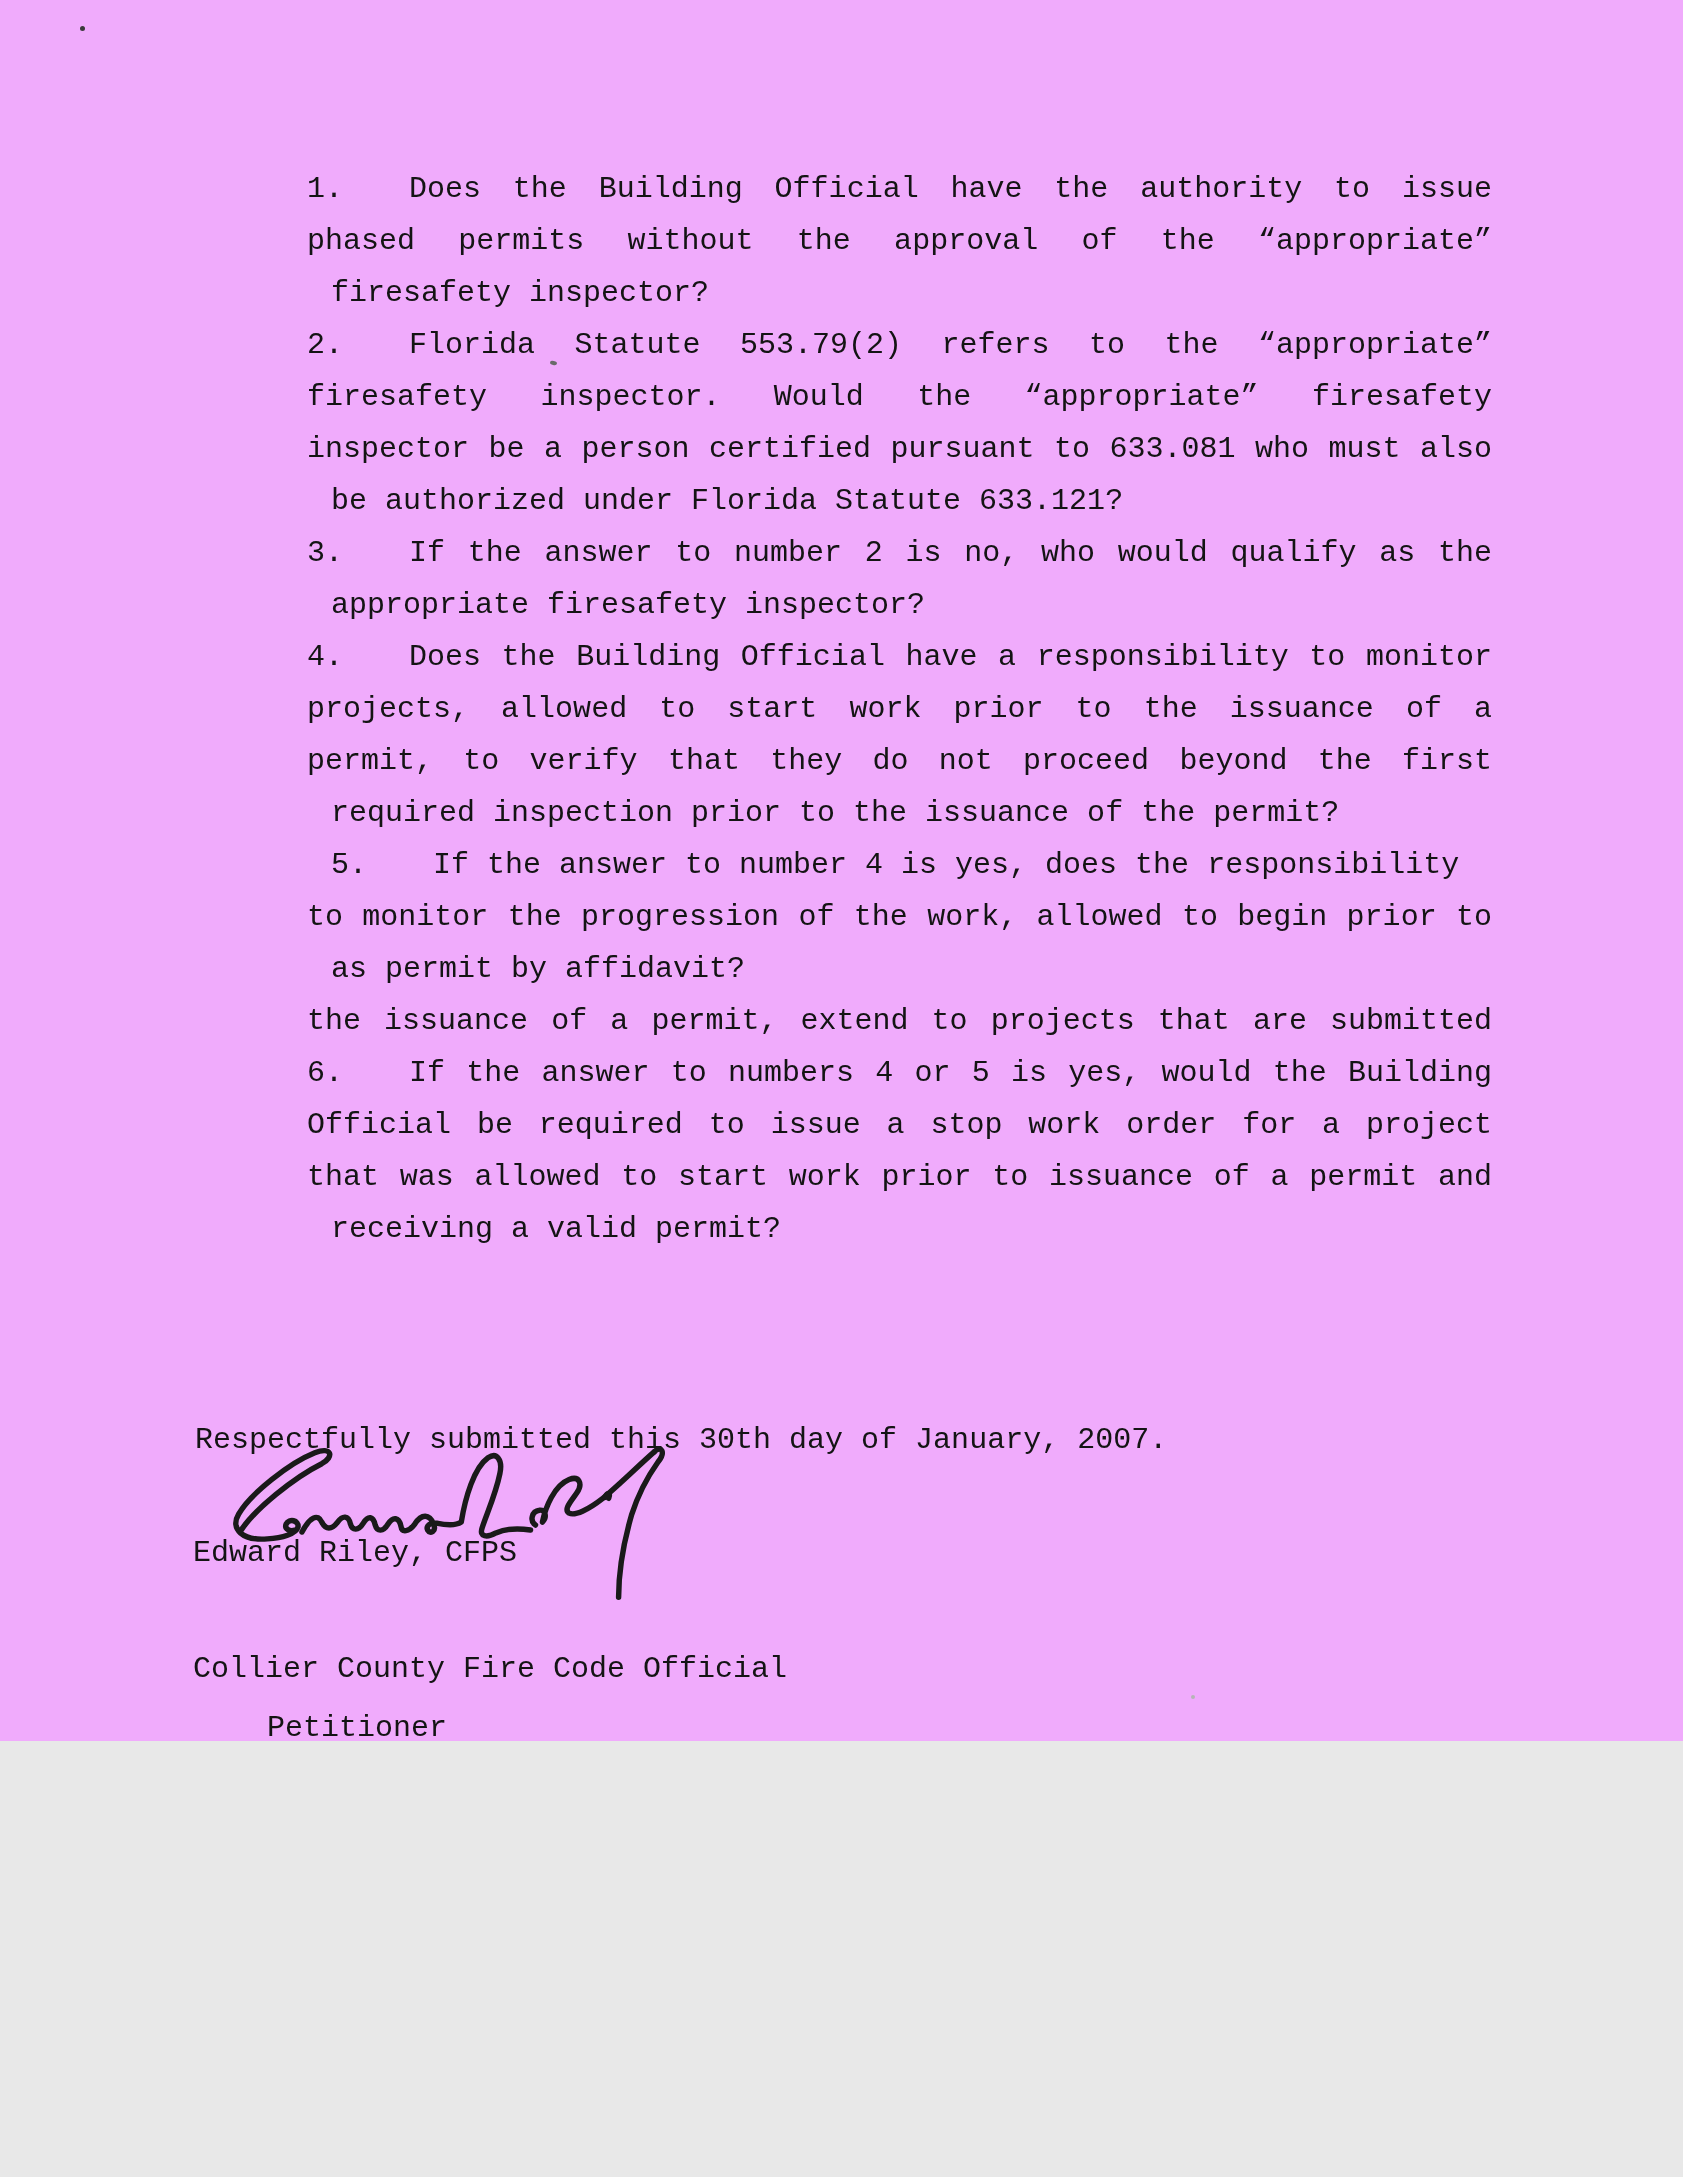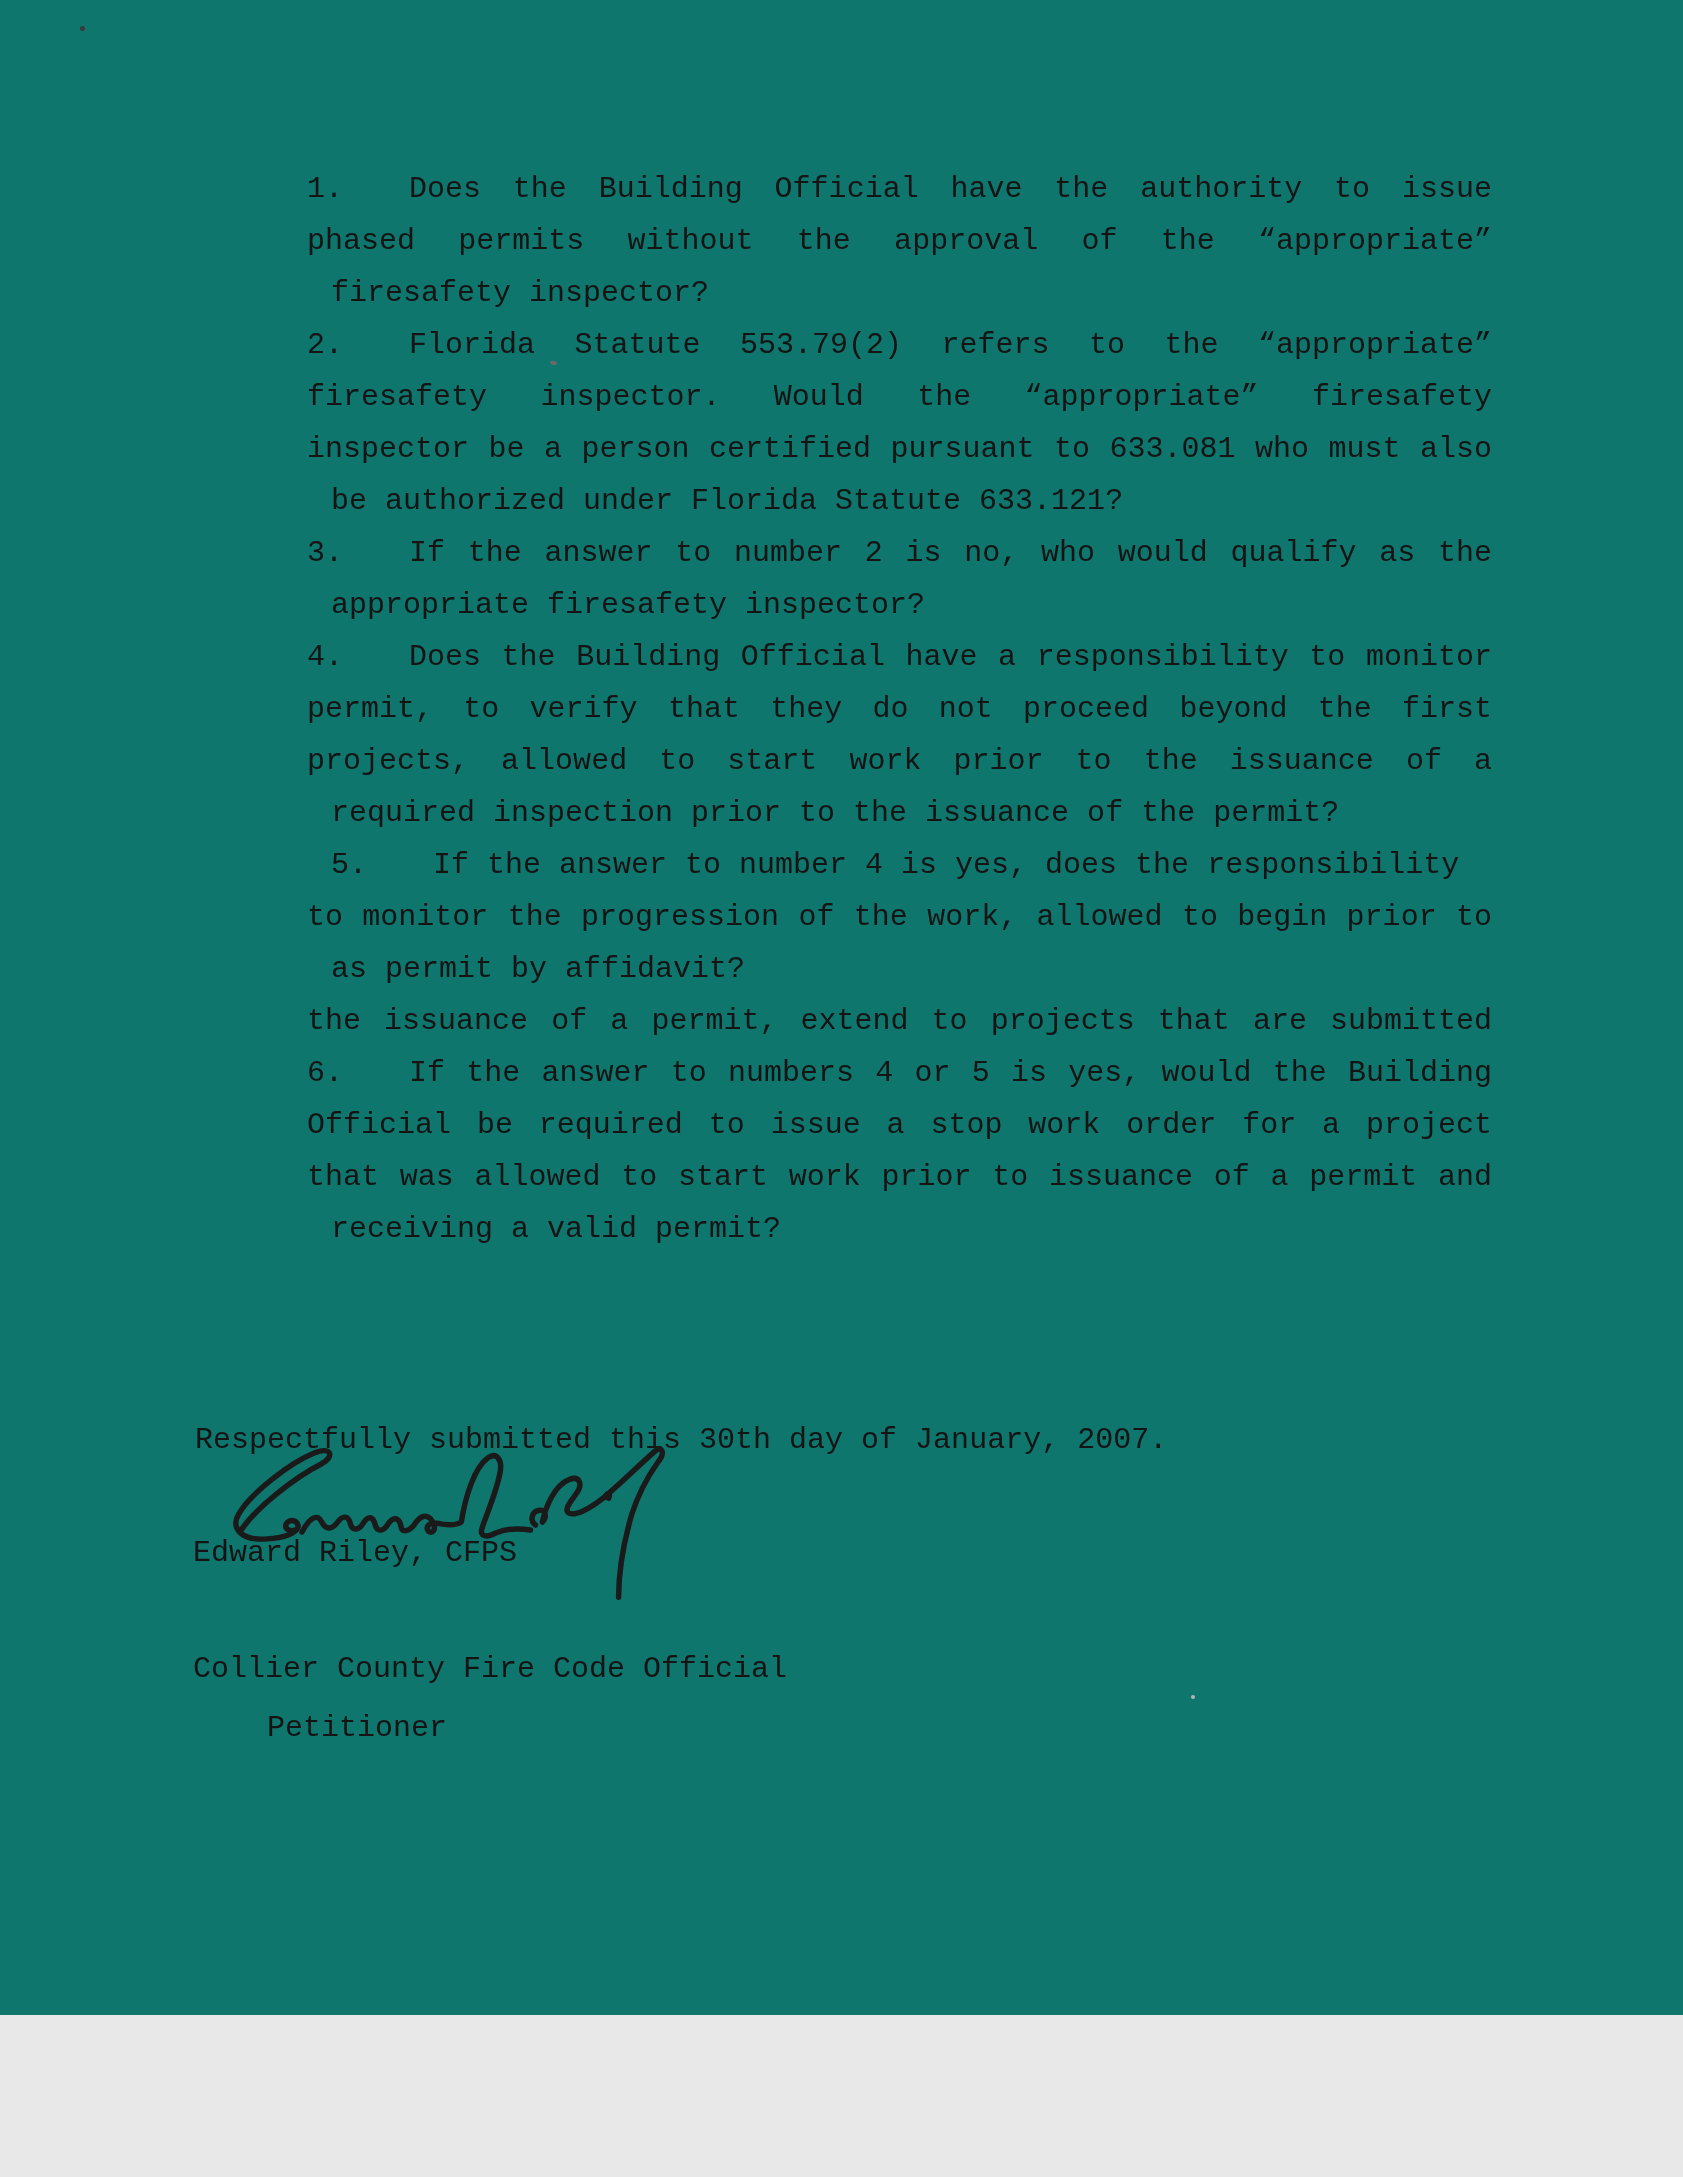--- a/index.html
+++ b/index.html
@@ -1,19 +1,19 @@
 <!DOCTYPE html>
 <html><head>
 <meta charset="utf-8">
 <style>
   html,body{margin:0;padding:0;background:#e8e8e8;}
   .page{
     position:relative;
-    width:1683px;height:2015px;
-    background:#0f766e;
+    width:1683px;height:1741px;
+    background:#f0abfc;
     font-family:"Liberation Mono","DejaVu Sans Mono",monospace;
     color:#141414;
     overflow:hidden;
   }
   
   .questions{
     position:absolute;
     left:307px;top:163px;
     width:1185px;
     font-size:30px;
@@ -63,22 +63,22 @@
       <div class="line j"><span class="num">1.</span>Does the Building Official have the authority to issue</div>
       <div class="line j">phased permits without the approval of the “appropriate”</div>
       <div class="line nl">firesafety inspector?</div>
       <div class="line j"><span class="num">2.</span>Florida Statute 553.79(2) refers to the “appropriate”</div>
       <div class="line j">firesafety inspector. Would the “appropriate” firesafety</div>
       <div class="line j">inspector be a person certified pursuant to 633.081 who must also</div>
       <div class="line nl">be authorized under Florida Statute 633.121?</div>
       <div class="line j"><span class="num">3.</span>If the answer to number 2 is no, who would qualify as the</div>
       <div class="line nl">appropriate firesafety inspector?</div>
       <div class="line j"><span class="num">4.</span>Does the Building Official have a responsibility to monitor</div>
+      <div class="line j">projects, allowed to start work prior to the issuance of a</div>
       <div class="line j">permit, to verify that they do not proceed beyond the first</div>
-      <div class="line j">projects, allowed to start work prior to the issuance of a</div>
       <div class="line nl">required inspection prior to the issuance of the permit?</div>
       <div class="line nl"><span class="num">5.</span>If the answer to number 4 is yes, does the responsibility</div>
       <div class="line j">to monitor the progression of the work, allowed to begin prior to</div>
       <div class="line nl">as permit by affidavit?</div>
       <div class="line j">the issuance of a permit, extend to projects that are submitted</div>
       <div class="line j"><span class="num">6.</span>If the answer to numbers 4 or 5 is yes, would the Building</div>
       <div class="line j">Official be required to issue a stop work order for a project</div>
       <div class="line j">that was allowed to start work prior to issuance of a permit and</div>
       <div class="line nl">receiving a valid permit?</div>
     </div>

